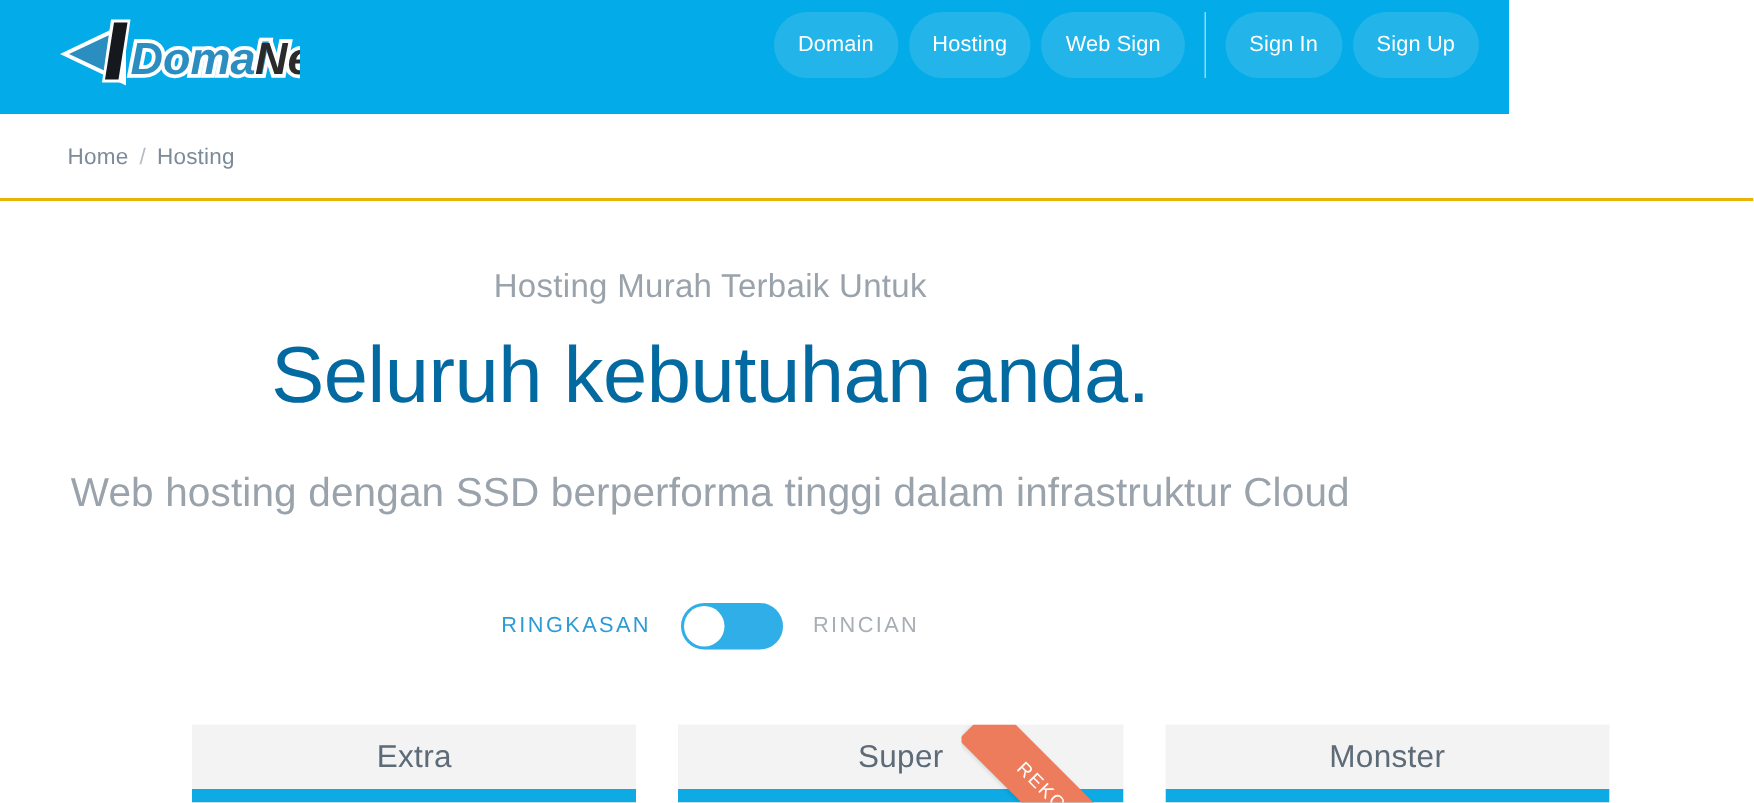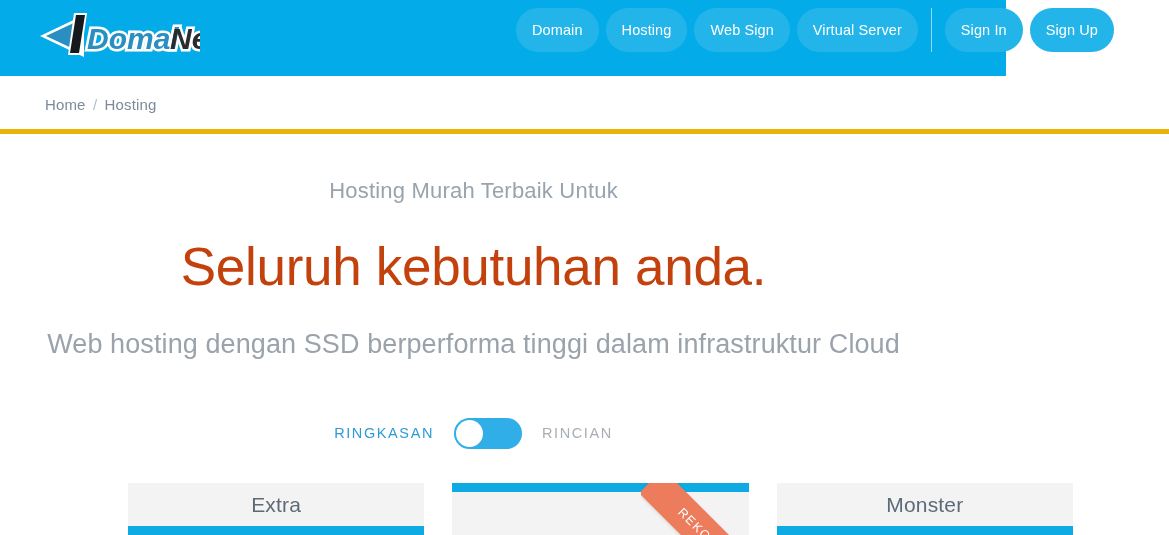--- a/index.html
+++ b/index.html
@@ -65,21 +65,21 @@
     background: rgba(255,255,255,.55);
     margin: 0 13px 0 6px;
   }
 
   
   #breadcrumb-bar {
     position: relative;
     width: 1169px;
     height: 58px;
     background: #ffffff;
-    border-bottom: 5px solid #eab308;
+    border-bottom: 2px solid #eab308;
   }
   #breadcrumb {
     position: absolute;
     left: 45px;
     top: 20px;
     font-size: 15px;
     color: #7c8a9a;
     letter-spacing: .15px;
     white-space: nowrap;
   }
@@ -94,24 +94,24 @@
   }
   #hero-kicker {
     font-size: 22px;
     color: #9aa3ab;
     font-weight: 300;
     line-height: 1.2;
     letter-spacing: .2px;
   }
   #hero-title {
     font-size: 53px;
-    color: #c2410c;
+    color: #0369a1;
     font-weight: 300;
     line-height: 1.18;
-    margin-top: 32px;
+    margin-top: 16px;
     letter-spacing: -.3px;
   }
   #hero-sub {
     font-size: 27px;
     color: #9aa3ab;
     font-weight: 300;
     margin-top: 30px;
     letter-spacing: .1px;
   }
 
@@ -225,21 +225,20 @@
       <text x="140" y="38" font-family="Liberation Sans, sans-serif" font-size="30" font-weight="bold" font-style="italic" fill="#ffffff" stroke="#ffffff" stroke-width="5" paint-order="stroke">Nesia</text>
       <text x="57" y="38" font-family="Liberation Sans, sans-serif" font-size="30" font-weight="bold" font-style="italic" fill="#2A8FC0">Domai</text>
       <text x="140" y="38" font-family="Liberation Sans, sans-serif" font-size="30" font-weight="bold" font-style="italic" fill="#2B2B2B">Nesia</text>
     </svg>
   </a>
 
   <nav id="main-nav">
     <div class="nav-item">Domain</div>
     <div class="nav-item">Hosting</div>
     <div class="nav-item">Web Sign</div>
-    <div class="nav-item">Virtual Server</div>
     <div class="nav-divider"></div>
     <div class="nav-item">Sign In</div>
     <div class="nav-item">Sign Up</div>
   </nav>
 
 </div>
 
 <div id="breadcrumb-bar">
   <div id="breadcrumb">
     <span class="crumb">Home</span>
@@ -266,20 +265,21 @@
 
 <div id="plans">
 
   <div class="plan-card">
     <div class="plan-head">Extra</div>
     <div class="plan-accent"></div>
 
   </div>
 
   <div class="plan-card">
+    <div class="plan-head">Super</div>
     <div class="plan-accent"></div>
 
     <div class="ribbon">
       <div class="ribbon-band">REKOMENDASI</div>
     </div>
   </div>
 
   <div class="plan-card">
     <div class="plan-head">Monster</div>
     <div class="plan-accent"></div>

